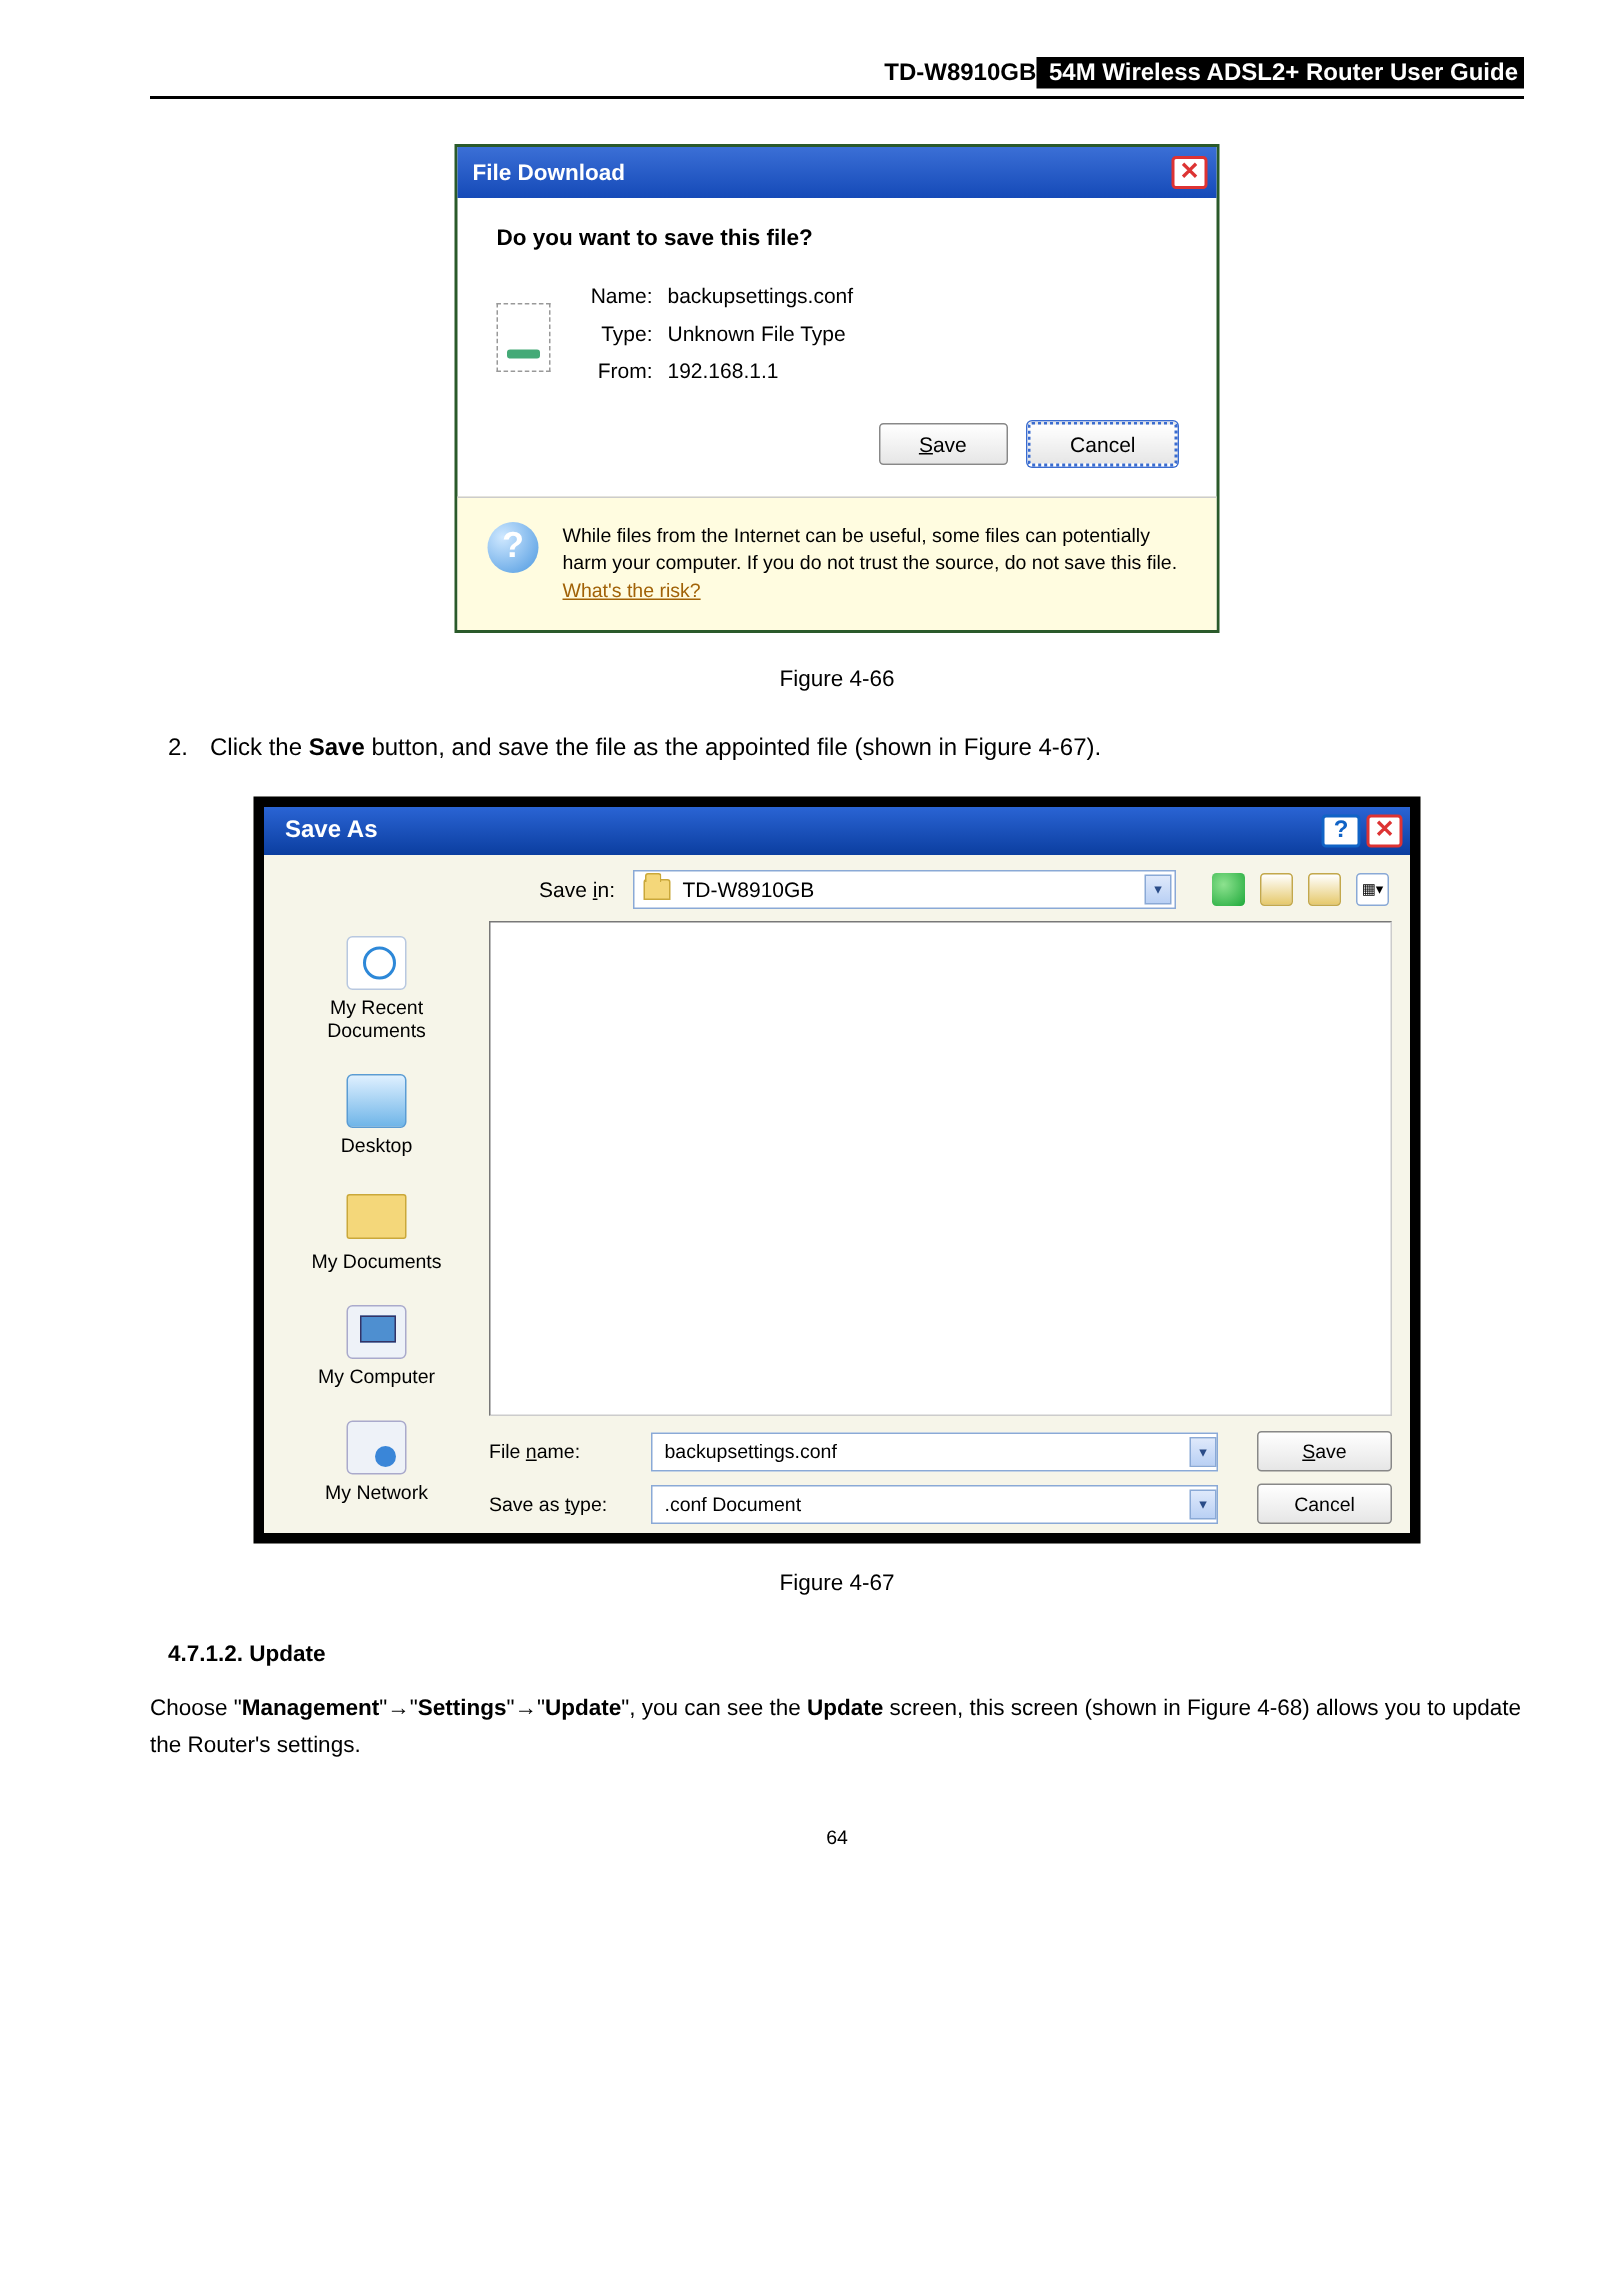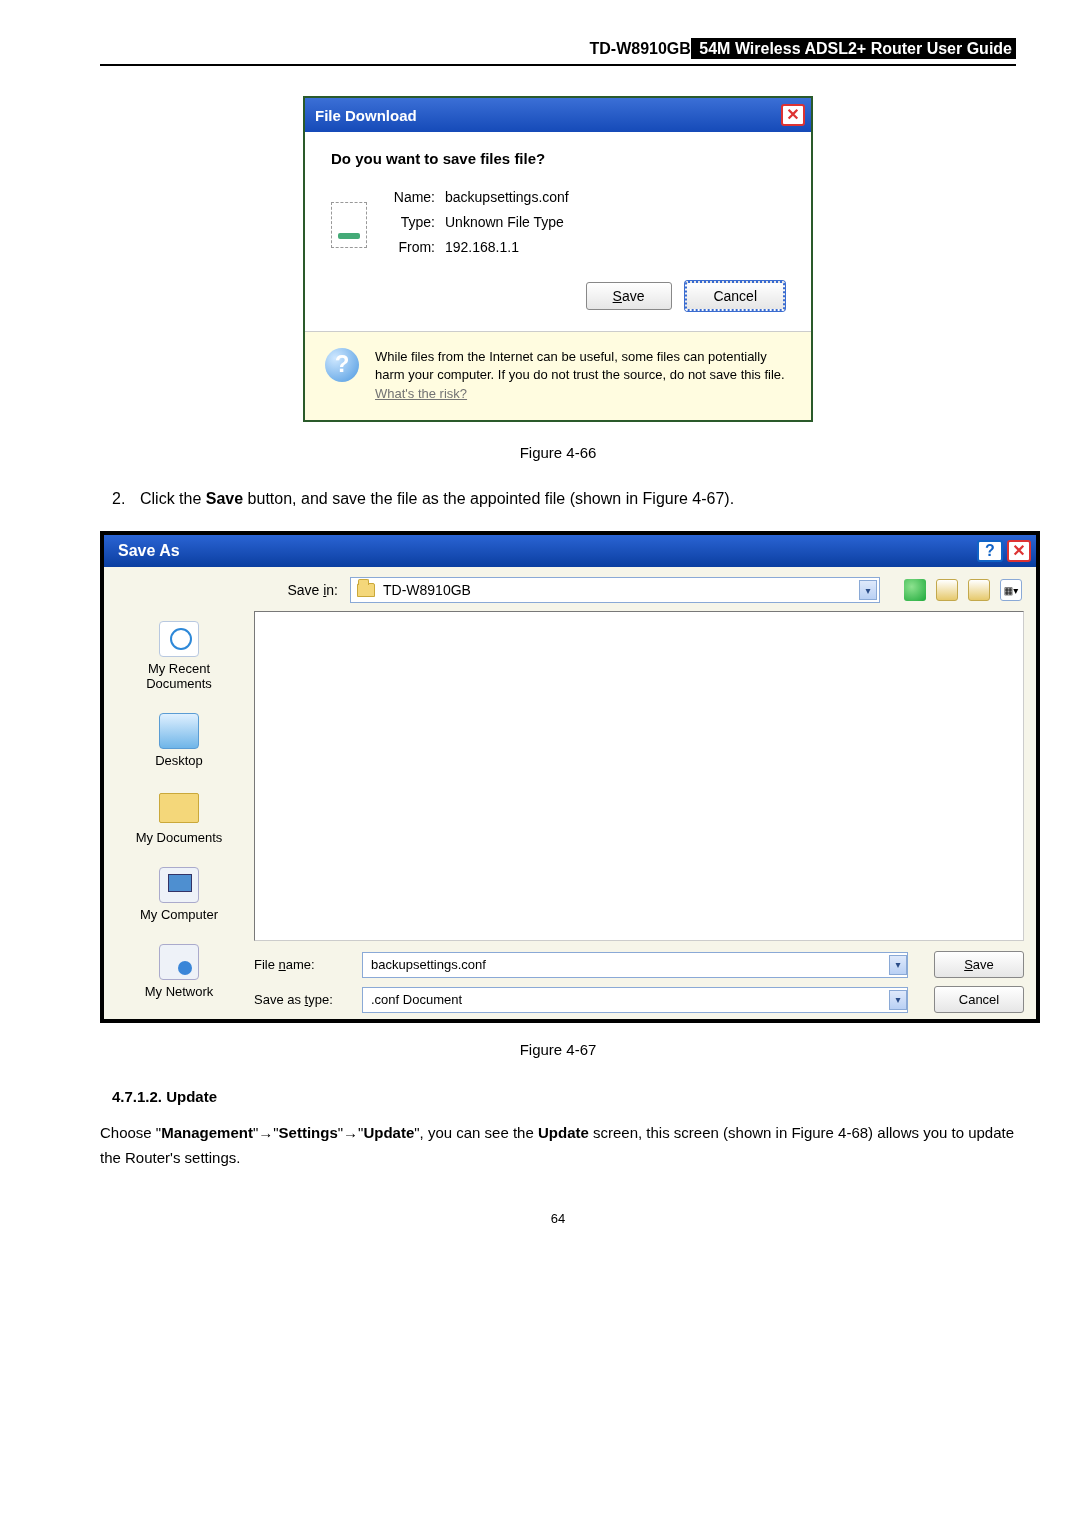--- a/index.html
+++ b/index.html
@@ -91,32 +91,32 @@
     font-size: 13px; line-height: 1.45;
   }
   .warn-icon {
     width: 34px; height: 34px;
     border-radius: 50%;
     background: radial-gradient(circle at 30% 30%, #cfe8ff, #4c98e0);
     color: #fff; font-weight: bold; font-size: 24px;
     display: flex; align-items: center; justify-content: center;
     flex-shrink: 0;
   }
-  .warn-link { color: #737373; text-decoration: underline; }
+  .warn-link { color: #a16207; text-decoration: underline; }
 
   .fig-caption { text-align: center; margin: 18px 0 26px 0; font-size: 15px; }
 
   .step2 { margin: 0 0 20px 0; padding-left: 40px; position: relative; font-size: 16px; line-height: 1.5; }
   .step2::before { content: "2."; position: absolute; left: 12px; }
 
   
   .dlg2 {
-    width: 940px;
+    width: 778px;
     margin: 0 auto 12px auto;
-    border: 4px solid #000000;
+    border: 7px solid #000000;
     font-family: Tahoma, Arial, sans-serif;
     background: #f6f5e9;
   }
   .dlg2-title {
     background: linear-gradient(#2a64d4,#0b3ea0);
     color: #fff; font-weight: bold;
     padding: 5px 5px 5px 14px;
     display: flex; align-items: center; justify-content: space-between;
     font-size: 16px;
   }
@@ -236,21 +236,21 @@
   <div class="header-line">
     <span>TD-W8910GB</span><span class="header-hi"> 54M  Wireless  ADSL2+  Router  User  Guide</span>
   </div>
 
   <div class="dlg1">
     <div class="dlg1-title">
       <span>File Download</span>
       <div class="close-btn">✕</div>
     </div>
     <div class="dlg1-body">
-      <div class="dlg1-q">Do you want to save files file?</div>
+      <div class="dlg1-q">Do you want to save this file?</div>
       <div class="dlg1-info">
         <div class="file-icon"></div>
         <div class="info-grid">
           <div class="info-row">
               <span class="lbl">Name:</span>
               <span>backupsettings.conf</span>
             </div>
           <div class="info-row">
               <span class="lbl">Type:</span>
               <span>Unknown File Type</span>

